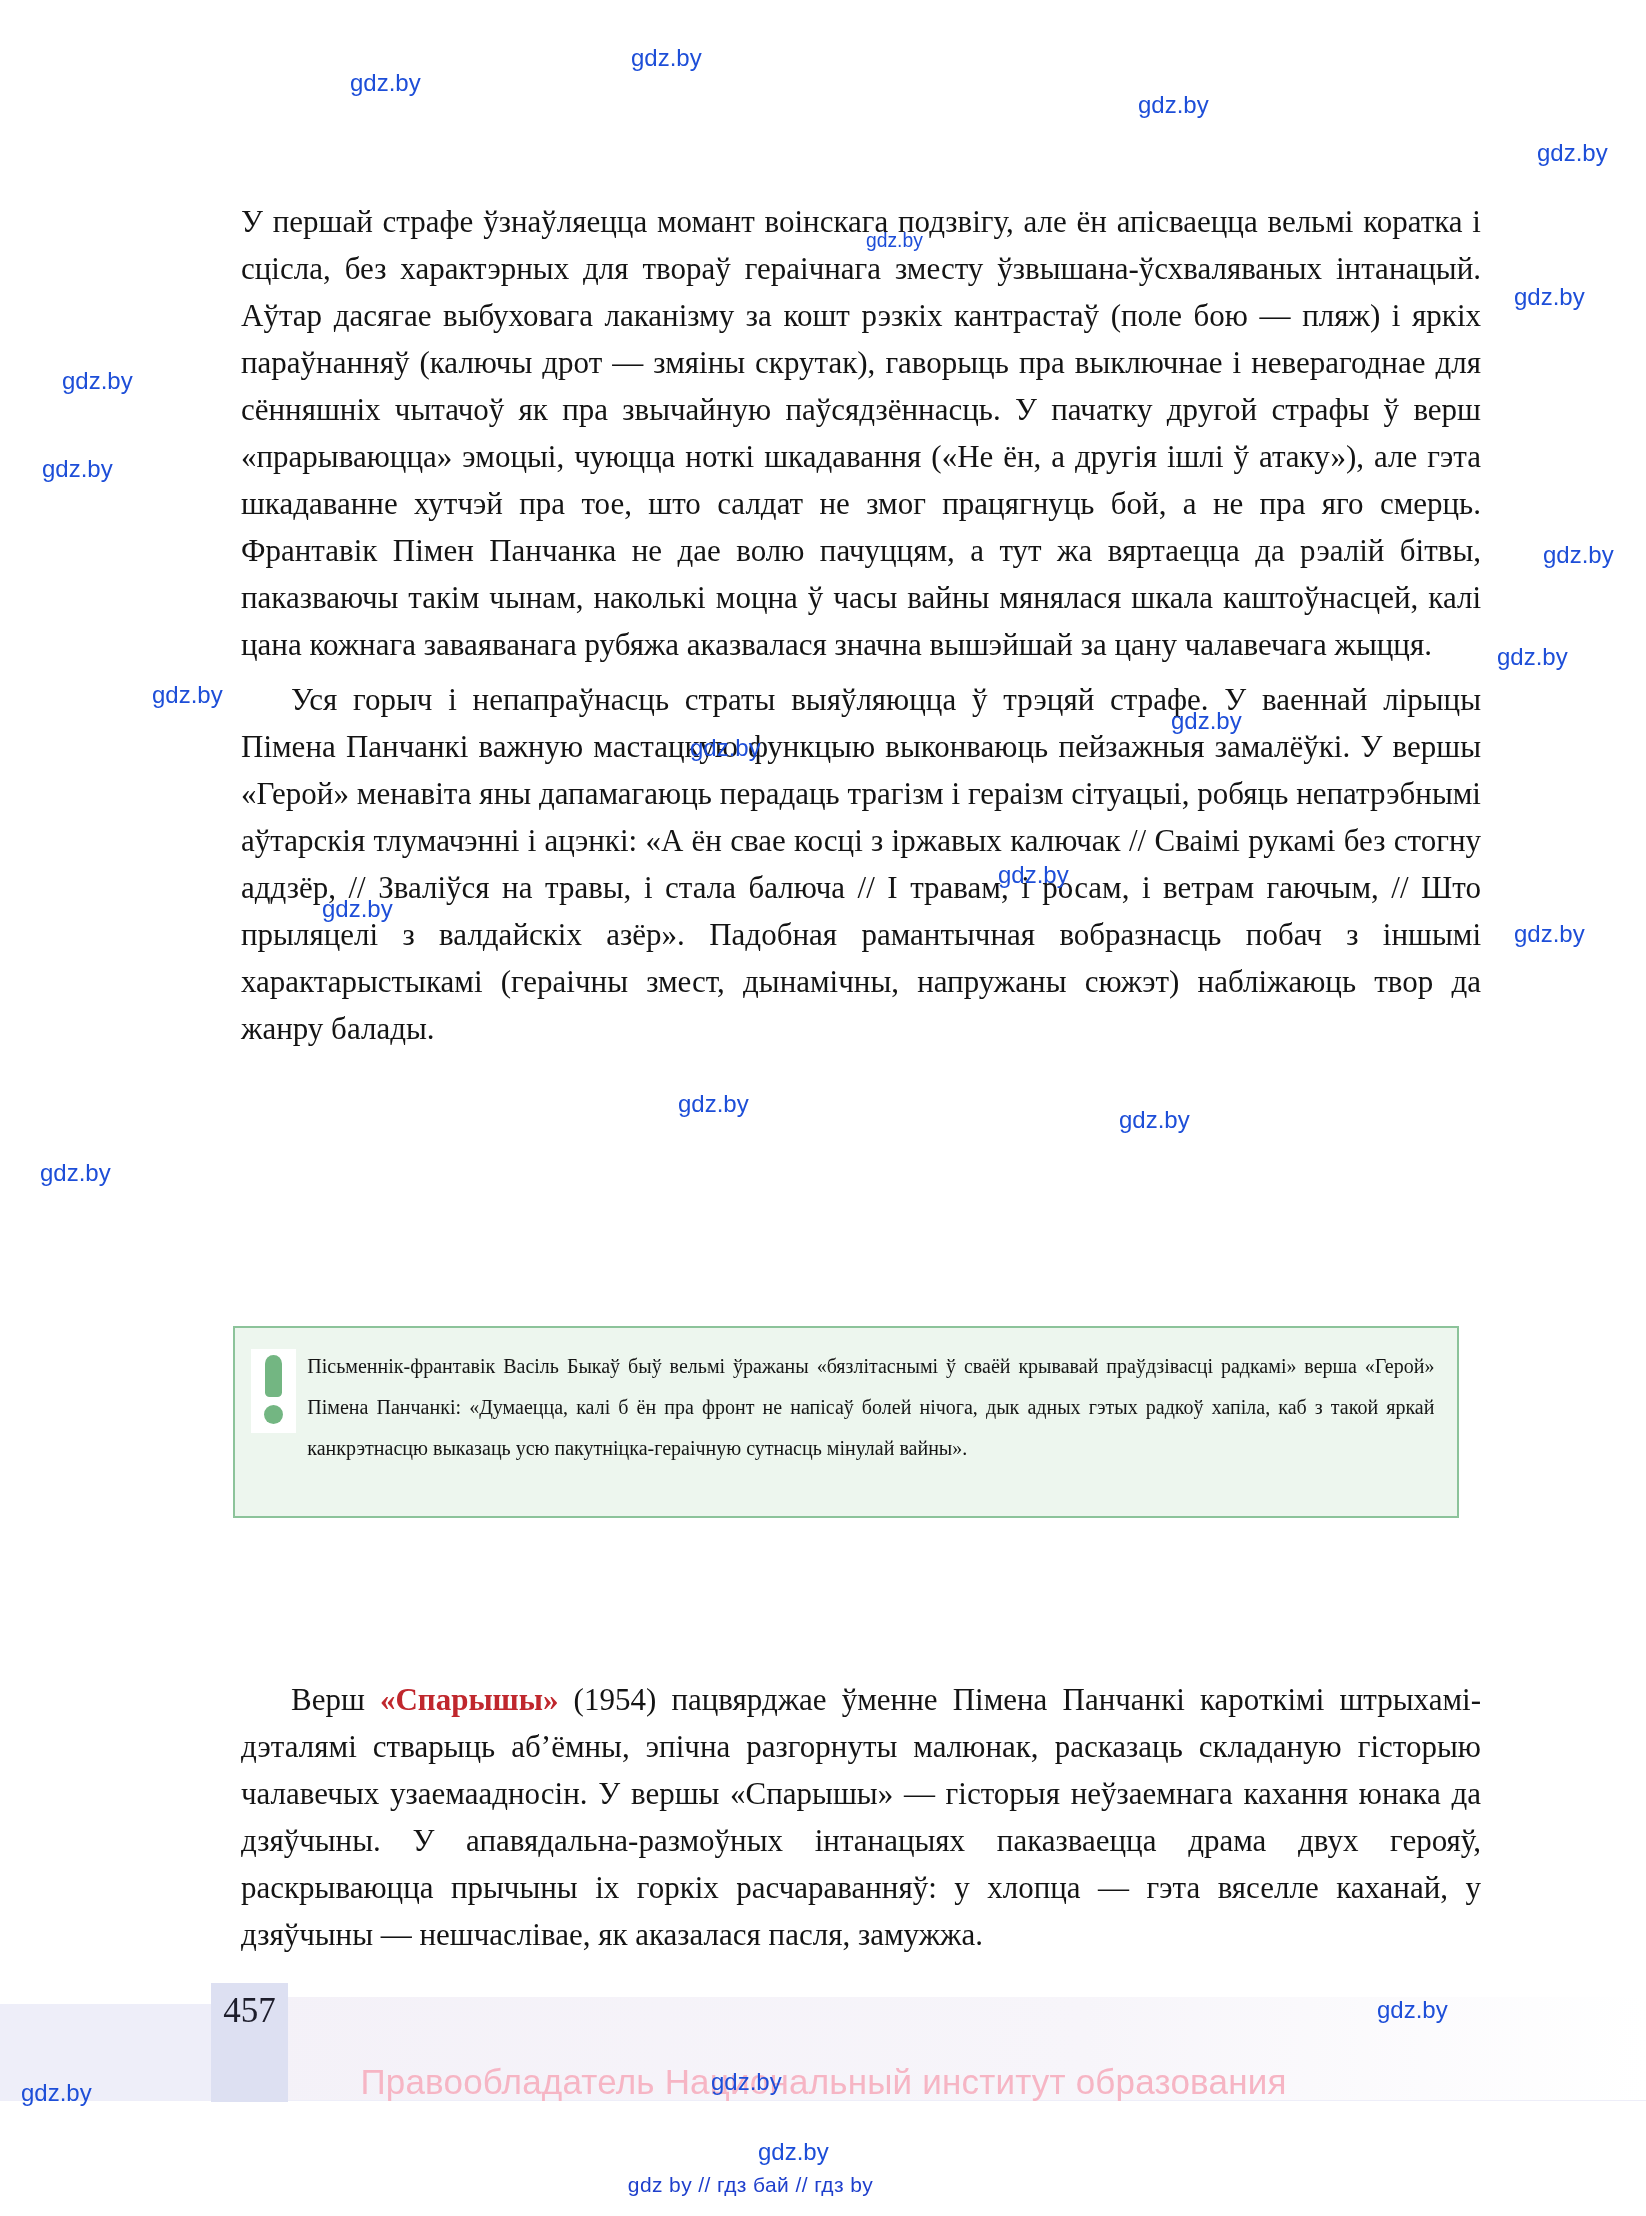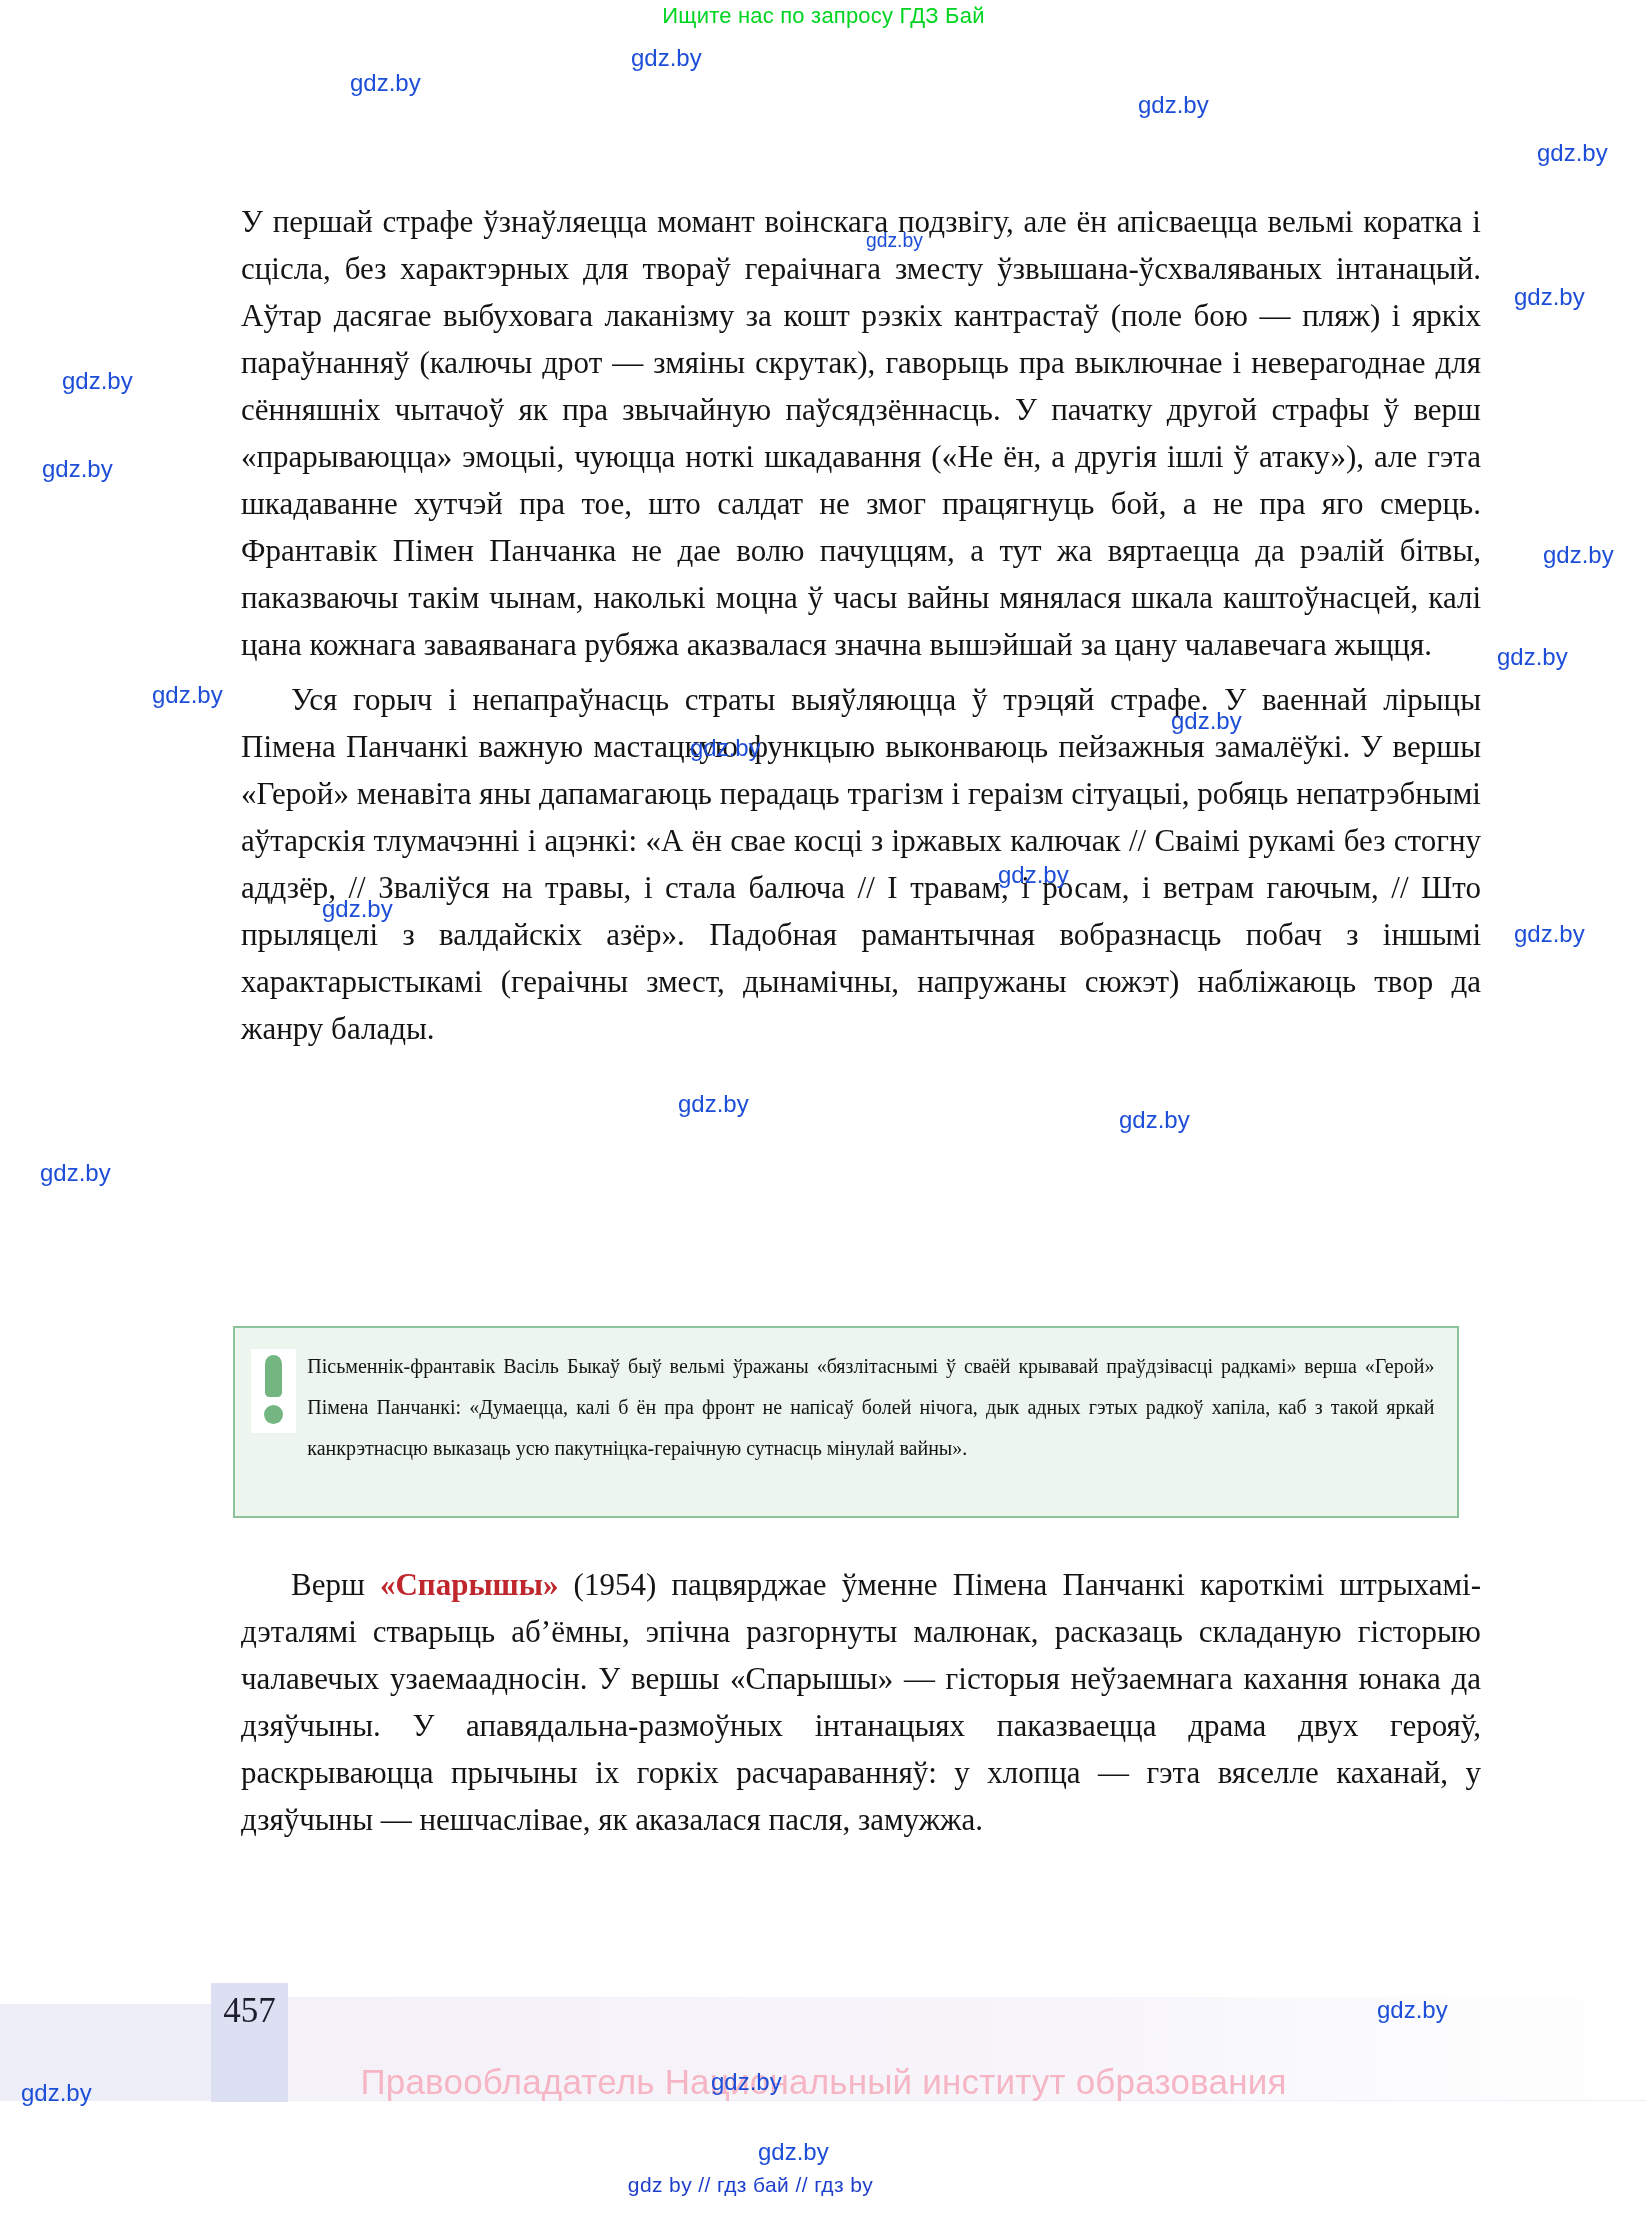--- a/index.html
+++ b/index.html
@@ -175,36 +175,35 @@
     color: #1d4ed8;
     white-space: nowrap;
     pointer-events: none;
   }
 </style>
 </head>
 <body>
 
 <div id="page">
 
-  <div class="top-banner">Ищите нас по запросу ГДЗ Бай</div>
 
   <div class="content">
     <p class="body-par">У першай страфе ўзнаўляецца момант воінскага подзвігу, але ён апісваецца вельмі коратка і сцісла, без характэрных для твораў гераічнага зместу ўзвышана-ўсхваляваных інтанацый. Аўтар дасягае выбуховага лаканізму за кошт рэзкіх кантрастаў (поле бою — пляж) і яркіх параўнанняў (калючы дрот — змяіны скрутак), гаворыць пра выключнае і неверагоднае для сённяшніх чытачоў як пра звычайную паўсядзённасць. У пачатку другой страфы ў верш «прарываюцца» эмоцыі, чуюцца ноткі шкадавання («Не ён, а другія ішлі ў атаку»), але гэта шкадаванне хутчэй пра тое, што салдат не змог працягнуць бой, а не пра яго смерць. Франтавік Пімен Панчанка не дае волю пачуццям, а тут жа вяртаецца да рэалій бітвы, паказваючы такім чынам, наколькі моцна ў часы вайны мянялася шкала каштоўнасцей, калі цана кожнага заваяванага рубяжа аказвалася значна вышэйшай за цану чалавечага жыцця.</p>
     <p class="body-par indent">Уся горыч і непапраўнасць страты выяўляюцца ў трэцяй страфе. У ваеннай лірыцы Пімена Панчанкі важную мастацкую функцыю выконваюць пейзажныя замалёўкі. У вершы «Герой» менавіта яны дапамагаюць перадаць трагізм і гераізм сітуацыі, робяць непатрэбнымі аўтарскія тлумачэнні і ацэнкі: «А ён свае косці з іржавых калючак // Сваімі рукамі без стогну аддзёр, // Зваліўся на травы, і стала балюча // І травам, і росам, і ветрам гаючым, // Што прыляцелі з валдайскіх азёр». Падобная рамантычная вобразнасць побач з іншымі характарыстыкамі (гераічны змест, дынамічны, напружаны сюжэт) набліжаюць твор да жанру балады.</p>
   </div>
 
   <div class="callout">
     <div class="excl-icon">
       <span class="bar"></span>
       <span class="dot"></span>
     </div>
     <div class="callout-inner">Пісьменнік-франтавік Васіль Быкаў быў вельмі ўражаны «бязлітаснымі ў сваёй крывавай праўдзівасці радкамі» верша «Герой» Пімена Панчанкі: «Думаецца, калі б ён пра фронт не напісаў болей нічога, дык адных гэтых радкоў хапіла, каб з такой яркай канкрэтнасцю выказаць усю пакутніцка-гераічную сутнасць мінулай вайны».</div>
   </div>
 
-  <div class="content" style="top:1553px;">
+  <div class="content" style="top:1668px;">
     <p class="body-par indent"><span>Верш </span><span class="red-title">«Спарышы»</span><span> (1954) пацвярджае ўменне Пімена Панчанкі кароткімі штрыхамі-дэталямі стварыць аб’ёмны, эпічна разгорнуты малюнак, расказаць складаную гісторыю чалавечых узаемаадносін. У вершы «Спарышы» — гісторыя неўзаемнага кахання юнака да дзяўчыны. У апавядальна-размоўных інтанацыях паказваецца драма двух герояў, раскрываюцца прычыны іх горкіх расчараванняў: у хлопца — гэта вяселле каханай, у дзяўчыны — нешчаслівае, як аказалася пасля, замужжа.</span></p>
   </div>
 
   <div class="footer-band"></div>
   <div class="footer-band-2"></div>
   <div class="page-number-band"></div>
   <div class="page-number">457</div>
 
   <div class="copyright">Правообладатель Национальный институт образования</div>
 

